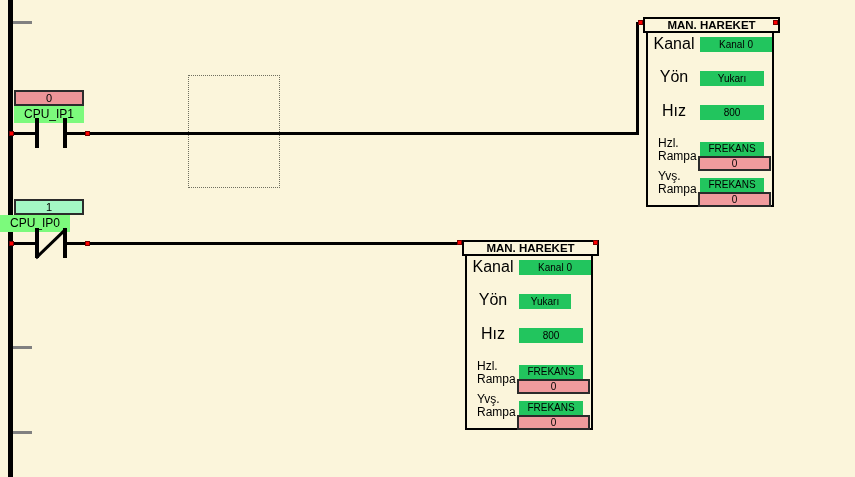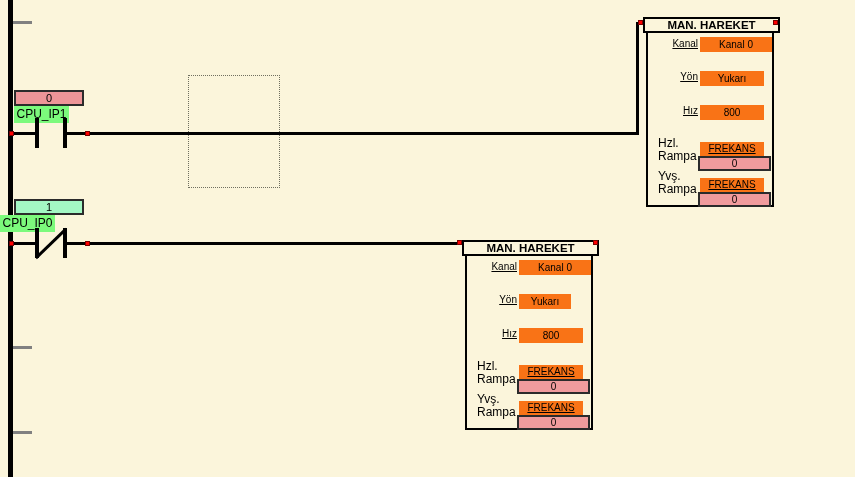--- a/index.html
+++ b/index.html
@@ -17,37 +17,37 @@
             border:1px solid #7a0000; z-index:30; }
 
   
   .cbar { position:absolute; width:4px; height:30px; background:#000; z-index:5; }
   .ncslash { position:absolute; width:42px; height:3px; background:#000;
              transform:rotate(-44deg); z-index:6; }
   .valbox { position:absolute; width:70px; height:16px; border:2px solid #2b2b2b;
             font-size:11px; line-height:12px; text-align:center; z-index:4; }
   .valbox.off { background:#ED9598; }
   .valbox.on  { background:#A3F7C4; }
-  .lblbox { position:absolute; width:55px; height:17px; background:#7CFA7C;
+  .lblbox { position:absolute; width:70px; height:17px; background:#7CFA7C;
             font-size:12px; line-height:17px; text-align:center; z-index:4; }
 
   
   .fb { position:absolute; width:128px; height:190px; border:2px solid #000;
         background:#FBF5DB; z-index:10; }
   .fb-title { position:absolute; left:-5px; top:-2px; width:137px; height:16px;
               border:2px solid #000; background:#FBF5DB; font-weight:bold;
               font-size:11.5px; line-height:12px; text-align:center; }
-  .fb-lbl { position:absolute; left:2px; width:48px; text-align:right;
-            font-size:10px; line-height:13px;text-decoration:underline; }
+  .fb-lbl { position:absolute; left:2px; width:48px; text-align:center;
+            font-size:16px; line-height:13px; }
   .fb-lbl2 { position:absolute; left:10px; width:52px; text-align:left;
              font-size:12px; line-height:13px; }
   .fb-lbl2 span { display:block; }
-  .fb-box { position:absolute; background:#f97316; text-align:center;
+  .fb-box { position:absolute; background:#22c55e; text-align:center;
             font-size:10px; height:15px; line-height:15px; z-index:11; }
-  .fb-box.frek { height:14px; line-height:14px;text-decoration:underline; }
+  .fb-box.frek { height:14px; line-height:14px; }
   .fb-box.pink { background:#F09B9D; border:2px solid #2b2b2b;
                  height:15px; line-height:11px; }
 </style>
 </head>
 <body>
 
 <div id="canvas">
 
   <div class="rail"></div>
   <div class="tick" style="top:21px"></div>

